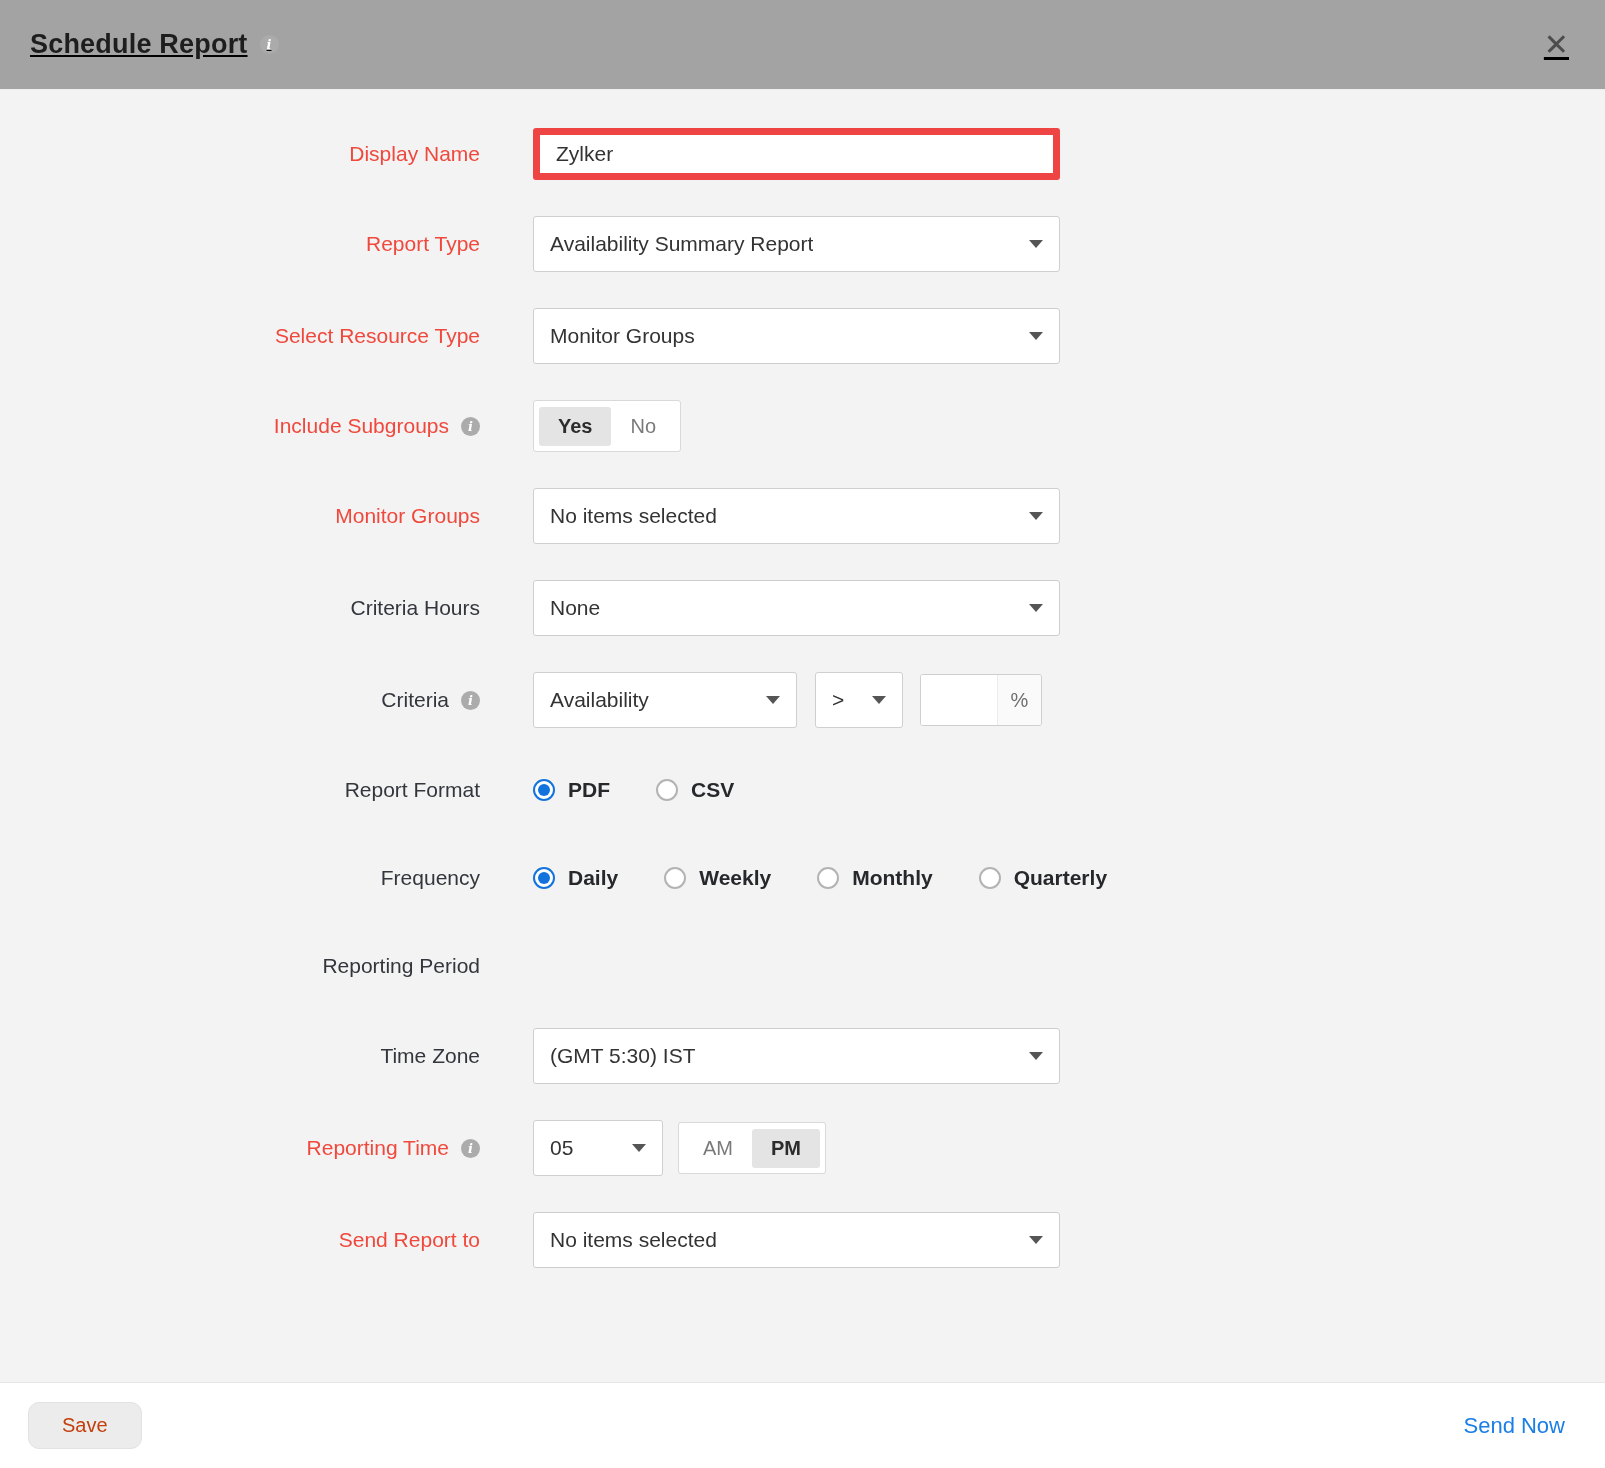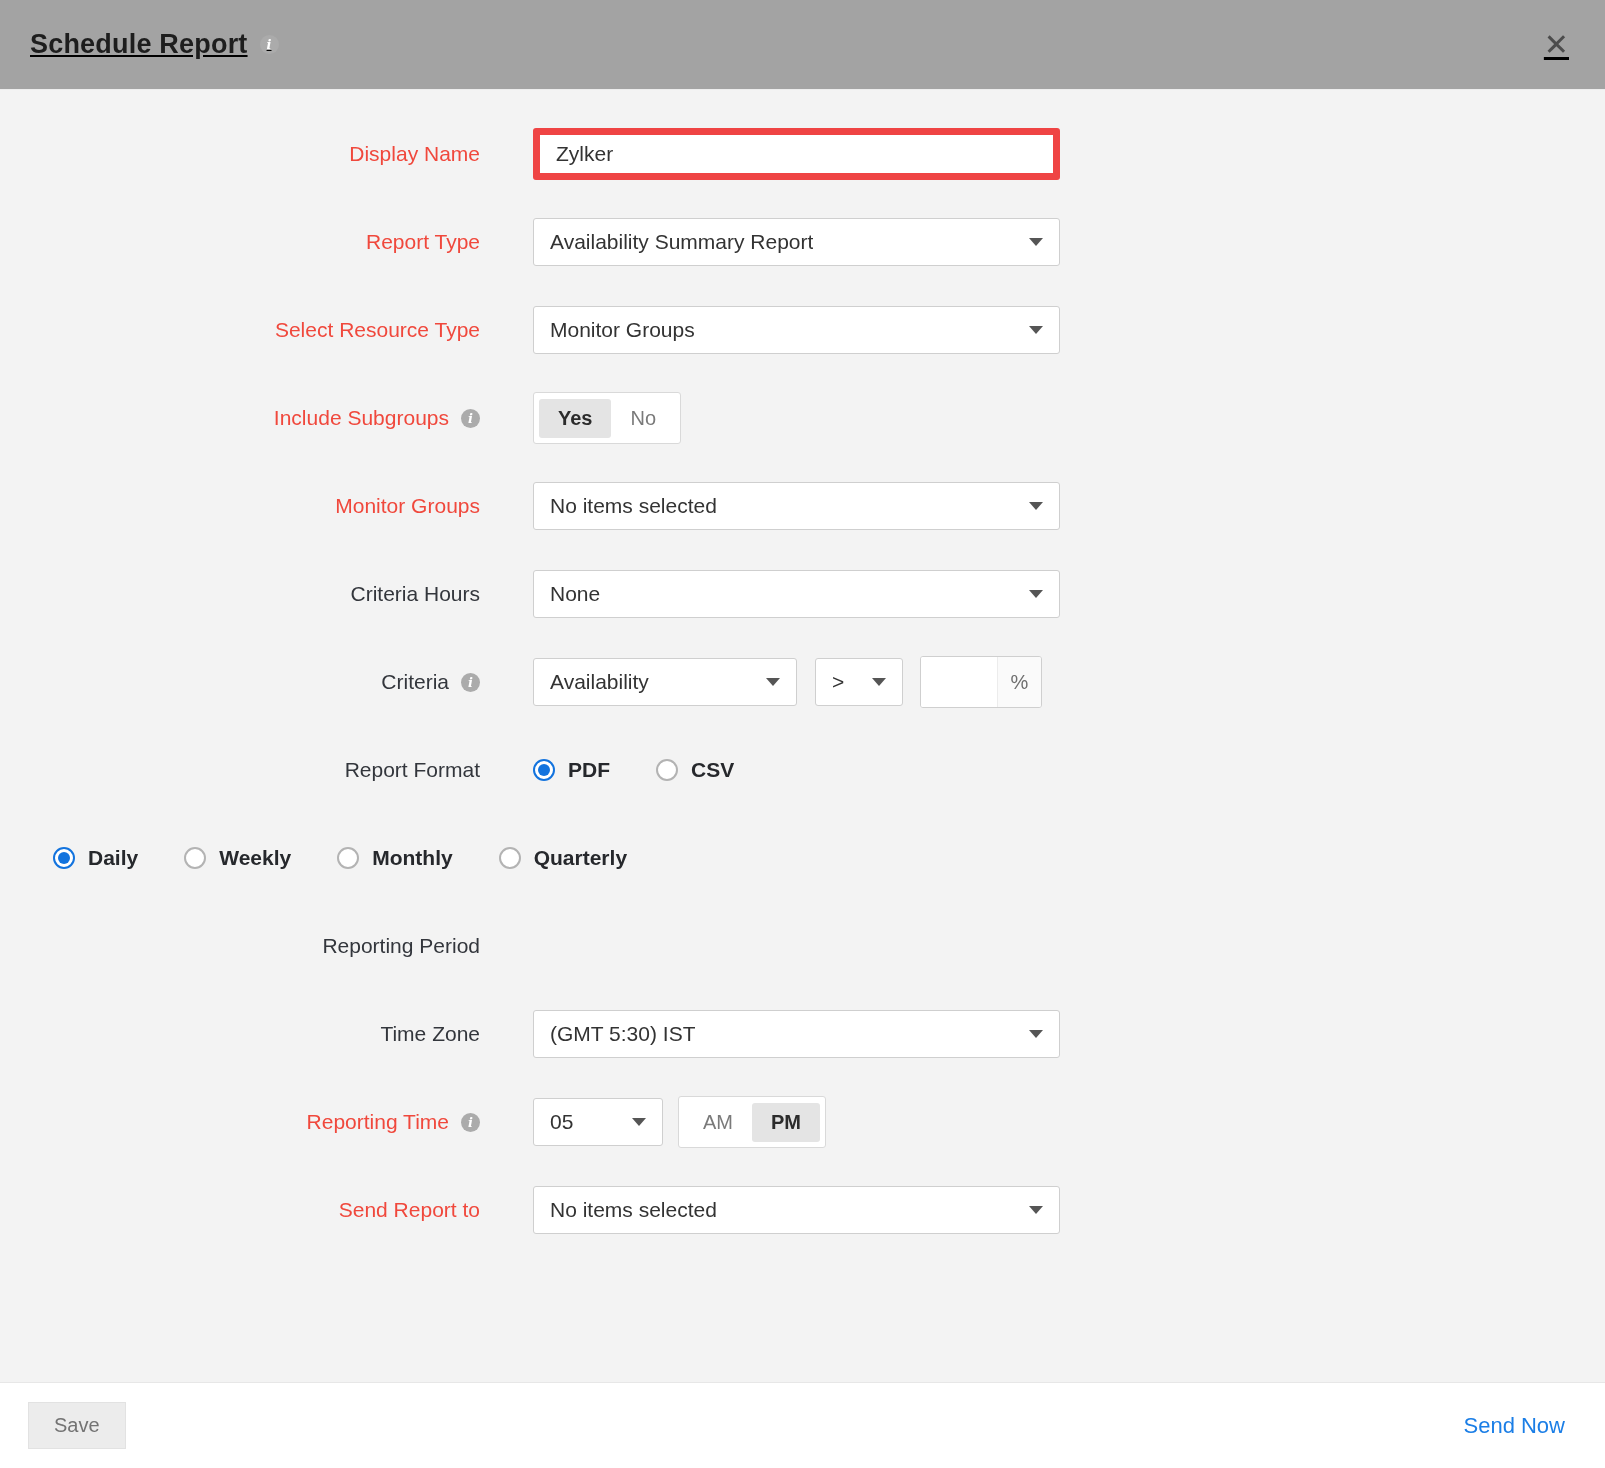--- a/index.html
+++ b/index.html
@@ -57,21 +57,21 @@
   
   .tinput {
     width: 527px; height: 52px;
     border: 7px solid #ef4444; border-radius: 3px;
     background: #fff; padding: 0 16px;
     font-size: 21px; color: #333;
     font-family: "Liberation Sans", sans-serif;
     outline: none;
   }
   .select {
-    position: relative; height: 48px; width: 527px;
+    position: relative; height: 56px; width: 527px;
     border: 1px solid #cfcfcf; border-radius: 3px;
     background: #fff;
     display: flex; align-items: center;
     padding: 0 46px 0 16px;
     cursor: pointer;
   }
   .select .val { font-size: 21px; color: #333; white-space: nowrap; overflow: hidden; }
   .caret {
     position: absolute; right: 16px; top: 50%; margin-top: -4px;
     width: 0; height: 0;
@@ -129,22 +129,22 @@
   .radio-txt { margin-left: 13px; font-size: 21px; color: #26282c; font-weight: 600; }
 
   
   .ftr {
     flex: 0 0 86px; height: 86px;
     background: #fff; border-top: 1px solid #e7e7e7;
     display: flex; align-items: center; justify-content: space-between;
     padding: 0 40px 0 28px;
   }
   .save-btn {
-    background: #ececec; border: 1px solid #e2e2e2; border-radius: 0;
-    padding: 11px 25px; font-size: 20px; color: #737373; cursor: pointer;
+    background: #ececec; border: 1px solid #e2e2e2; border-radius: 11px;
+    padding: 11px 33px; font-size: 20px; color: #c2410c; cursor: pointer;
     font-family: "Liberation Sans", sans-serif;
   }
   .sendnow { font-size: 22px; color: #1b7ee6; font-weight: 500; cursor: pointer; text-decoration: none; }
 </style>
 </head>
 <body>
 
 <div class="modal">
 
   <div class="hdr">
@@ -257,20 +257,23 @@
           <span class="radio-txt">PDF</span>
         </span>
         <span class="radio-opt">
           <span class="radio"></span>
           <span class="radio-txt">CSV</span>
         </span>
       </div>
     </div>
 
     <div class="row">
+      <div class="lblcol">
+        <span class="lbl">Frequency</span>
+      </div>
       <div class="fldcol">
         <span class="radio-opt">
           <span class="radio checked"></span>
           <span class="radio-txt">Daily</span>
         </span>
         <span class="radio-opt">
           <span class="radio"></span>
           <span class="radio-txt">Weekly</span>
         </span>
         <span class="radio-opt">

